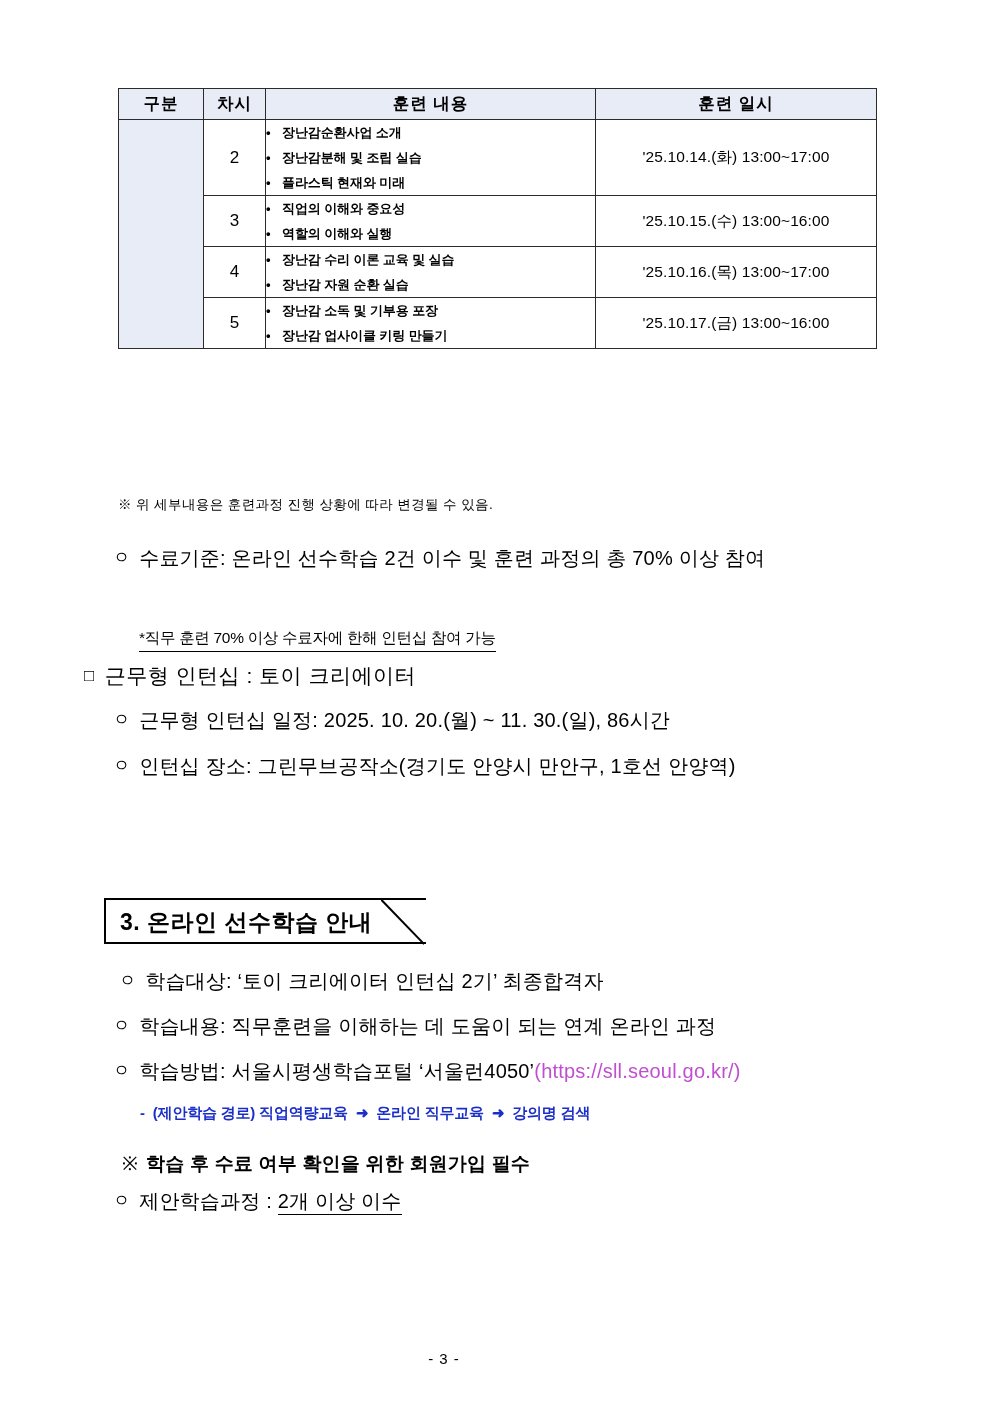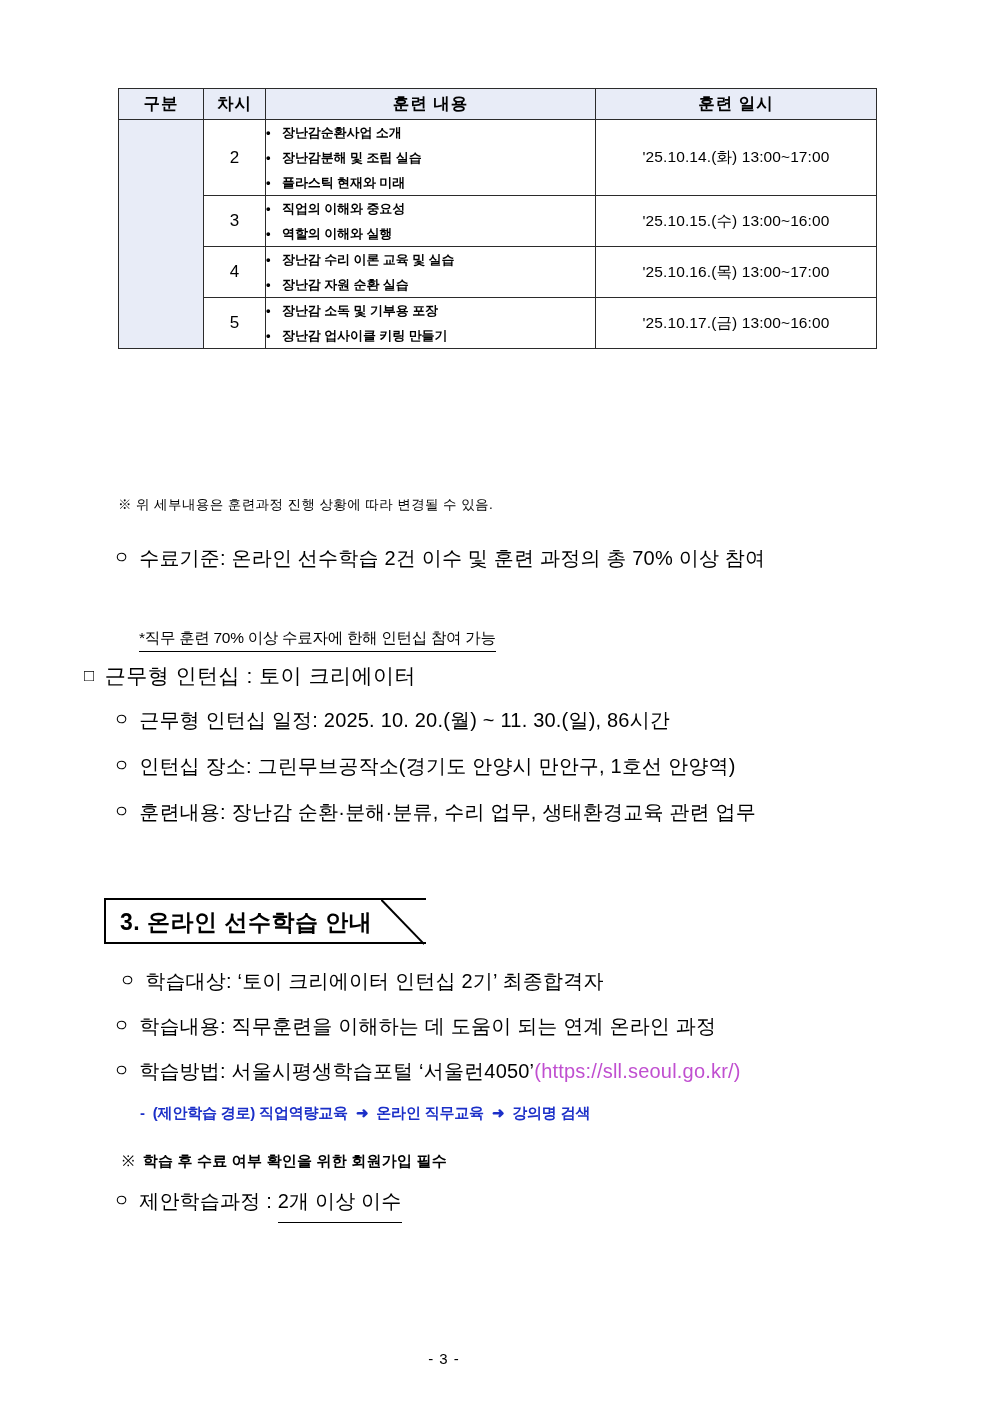--- a/index.html
+++ b/index.html
@@ -197,30 +197,30 @@
     font-weight: 700;
     letter-spacing: -0.2px;
     white-space: nowrap;
   }
   .path-line .dash { margin-right: 8px; font-weight: 700; }
   .arrow { color: #1b2fc8; margin: 0 8px; font-weight: 700; }
   .note-small {
     position: absolute;
     left: 122px;
     top: 1150px;
-    font-size: 15px;
+    font-size: 19px;
     letter-spacing: 0.2px;
     font-weight: 700;
     white-space: nowrap;
   }
   .note-small .star { margin-right: 8px; font-weight: 400; }
   .learn-4 { left: 113px; top: 1188px; }
   .ul-underline {
     border-bottom: 1.6px solid #000;
-    padding-bottom: 10px;
+    padding-bottom: 2px;
   }
 
   .pagenum {
     position: absolute;
     left: 0;
     right: 0;
     top: 1350px;
     text-align: center;
     font-size: 15px;
     letter-spacing: 1px;
@@ -303,23 +303,20 @@
 
   <div class="sec-square">
     <span class="sq-mark">□</span><span>근무형 인턴십 : 토이 크리에이터</span>
   </div>
   <div class="row-o intern-1">
     <span class="o-mark">ㅇ</span><span>근무형 인턴십 일정: 2025. 10. 20.(월) ~ 11. 30.(일), 86시간</span>
   </div>
   <div class="row-o intern-2">
     <span class="o-mark">ㅇ</span><span>인턴십 장소: 그린무브공작소(경기도 안양시 만안구, 1호선 안양역)</span>
   </div>
-  <div class="row-o intern-3">
-    <span class="o-mark">ㅇ</span><span>훈련내용: 장난감 순환·분해·분류, 수리 업무, 생태환경교육 관련 업무</span>
-  </div>
 
   <div class="sec3">
     <div class="tag">
       <span>3. 온라인 선수학습 안내</span>
       <span class="corner"></span>
     </div>
   </div>
 
   <div class="row-o learn-1">
     <span class="o-mark">ㅇ</span><span>학습대상: ‘토이 크리에이터 인턴십 2기’ 최종합격자</span>

